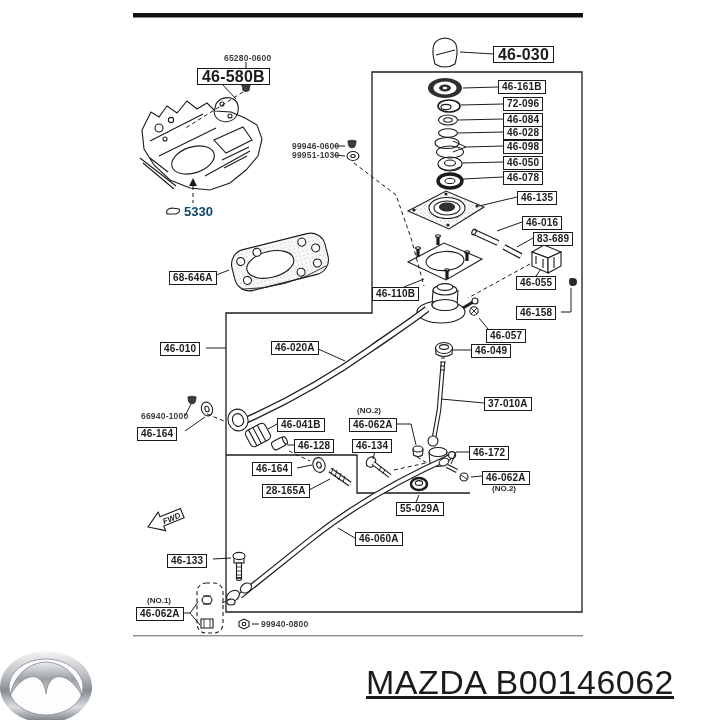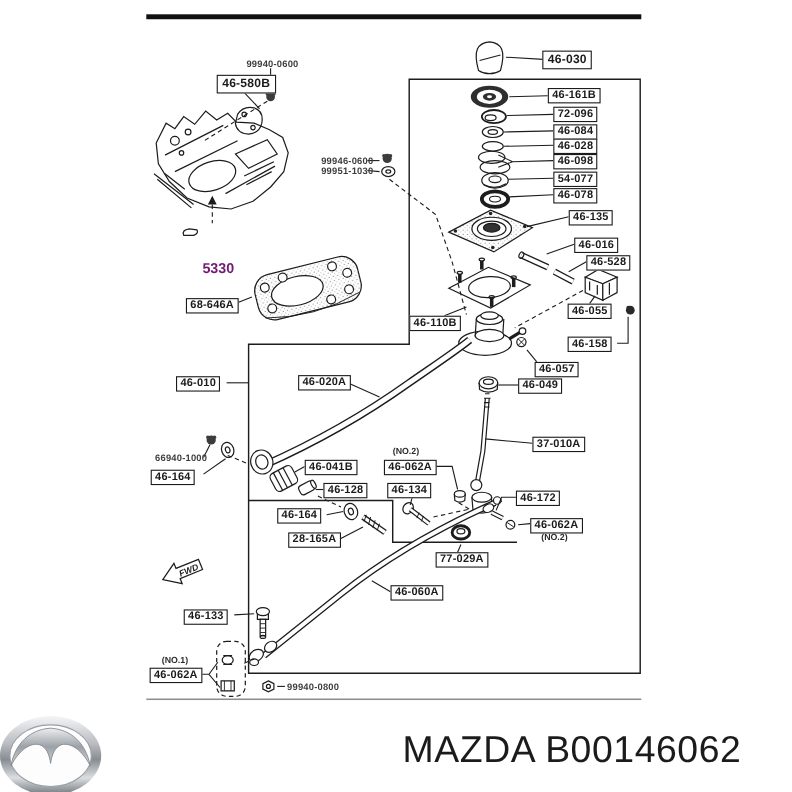--- a/index.html
+++ b/index.html
@@ -2,27 +2,27 @@
 <html><head>
 <meta charset="utf-8">
 <style>
   html,body{margin:0;padding:0;background:#fff;}
   #stage{position:relative;width:720px;height:720px;background:#fff;overflow:hidden;
          font-family:"Liberation Sans",sans-serif;}
   #art{position:absolute;left:0;top:0;}
   .pl{position:absolute;border:1.5px solid #1b1b1b;background:#fff;color:#1b1b1b;
       font:bold 10px/12px "Liberation Sans",sans-serif;padding:0 3px;white-space:nowrap;
       letter-spacing:.2px;z-index:3;}
-  .lg{font-size:11px;line-height:13px;padding:1px 4px;}
+  .lg{font-size:16px;line-height:13px;padding:1px 4px;}
   .tl{position:absolute;color:#3d3d3d;font:600 8.5px/9px "Liberation Sans",sans-serif;
       white-space:nowrap;letter-spacing:.2px;z-index:3;}
-  .ref{position:absolute;color:#701a75;font:bold 13px/13px "Liberation Sans",sans-serif;z-index:3;margin-top:32px;}
+  .ref{position:absolute;color:#0c4a6e;font:bold 13px/13px "Liberation Sans",sans-serif;z-index:3;}
   .nt{position:absolute;color:#2a2a2a;font:bold 8px/9px "Liberation Sans",sans-serif;z-index:3;}
   .title{position:absolute;left:366px;top:664px;color:#1b1b1b;
-         font:400 34px/36px "Liberation Sans",sans-serif;letter-spacing:.5px;z-index:3;}
+         font:400 34px/36px "Liberation Sans",sans-serif;letter-spacing:.5px;z-index:3;text-decoration:underline;}
 </style>
 </head>
 <body>
 
 <div id="stage">
 
 <svg id="art" width="720" height="720" viewBox="0 0 720 720">
   <defs>
     <pattern id="stip" width="4" height="4" patternUnits="userSpaceOnUse">
       <rect width="4" height="4" fill="#fff"></rect>
@@ -370,49 +370,49 @@
   </g>
 </svg>
 
   <div class="pl lg" style="left:197px;top:68px">46-580B</div>
   <div class="pl lg" style="left:493px;top:46px">46-030</div>
   <div class="pl" style="left:498px;top:80px">46-161B</div>
   <div class="pl" style="left:503px;top:97px">72-096</div>
   <div class="pl" style="left:503px;top:113px">46-084</div>
   <div class="pl" style="left:503px;top:126px">46-028</div>
   <div class="pl" style="left:503px;top:140px">46-098</div>
-  <div class="pl" style="left:503px;top:156px">54-077</div>
+  <div class="pl" style="left:503px;top:156px">46-050</div>
   <div class="pl" style="left:503px;top:171px">46-078</div>
   <div class="pl" style="left:517px;top:191px">46-135</div>
   <div class="pl" style="left:522px;top:216px">46-016</div>
-  <div class="pl" style="left:533px;top:232px">46-528</div>
+  <div class="pl" style="left:533px;top:232px">83-689</div>
   <div class="pl" style="left:516px;top:276px">46-055</div>
   <div class="pl" style="left:516px;top:306px">46-158</div>
   <div class="pl" style="left:372px;top:287px">46-110B</div>
   <div class="pl" style="left:486px;top:329px">46-057</div>
   <div class="pl" style="left:471px;top:344px">46-049</div>
   <div class="pl" style="left:169px;top:271px">68-646A</div>
   <div class="pl" style="left:160px;top:342px">46-010</div>
   <div class="pl" style="left:271px;top:341px">46-020A</div>
   <div class="pl" style="left:484px;top:397px">37-010A</div>
   <div class="pl" style="left:137px;top:427px">46-164</div>
   <div class="pl" style="left:277px;top:418px">46-041B</div>
   <div class="pl" style="left:294px;top:439px">46-128</div>
   <div class="pl" style="left:349px;top:418px">46-062A</div>
   <div class="pl" style="left:352px;top:439px">46-134</div>
   <div class="pl" style="left:252px;top:462px">46-164</div>
   <div class="pl" style="left:262px;top:484px">28-165A</div>
   <div class="pl" style="left:469px;top:446px">46-172</div>
   <div class="pl" style="left:482px;top:471px">46-062A</div>
-  <div class="pl" style="left:396px;top:502px">77-029A</div>
+  <div class="pl" style="left:396px;top:502px">55-029A</div>
   <div class="pl" style="left:355px;top:532px">46-060A</div>
   <div class="pl" style="left:167px;top:554px">46-133</div>
   <div class="pl" style="left:136px;top:607px">46-062A</div>
 
-  <div class="tl" style="left:224px;top:54px">99940-0600</div>
+  <div class="tl" style="left:224px;top:54px">65280-0600</div>
   <div class="tl" style="left:292px;top:142px">99946-0600</div>
   <div class="tl" style="left:292px;top:151px">99951-1030</div>
   <div class="tl" style="left:141px;top:412px">66940-1000</div>
   <div class="tl" style="left:261px;top:620px">99940-0800</div>
   <div class="ref" style="left:184px;top:205px">5330</div>
 
   <div class="nt" style="left:357px;top:406px">(NO.2)</div>
   <div class="nt" style="left:492px;top:484px">(NO.2)</div>
   <div class="nt" style="left:147px;top:596px">(NO.1)</div>
 

